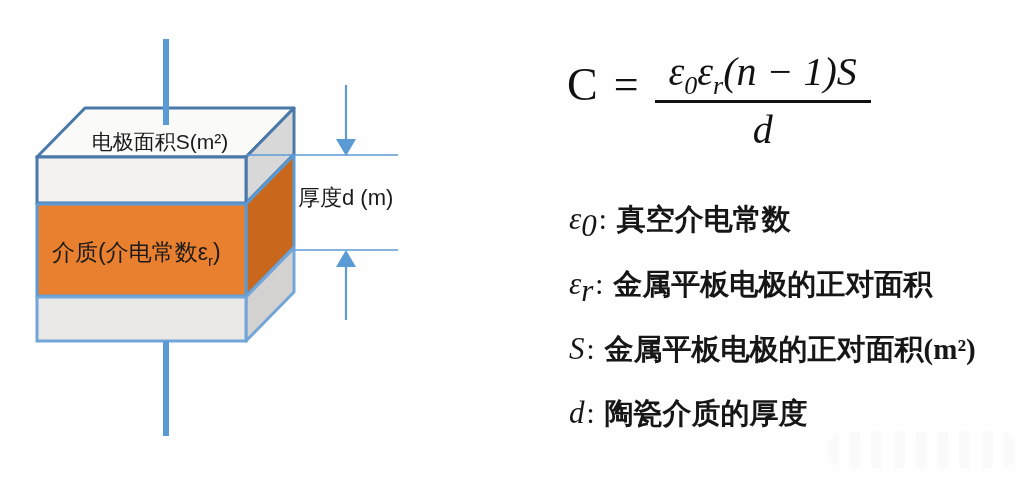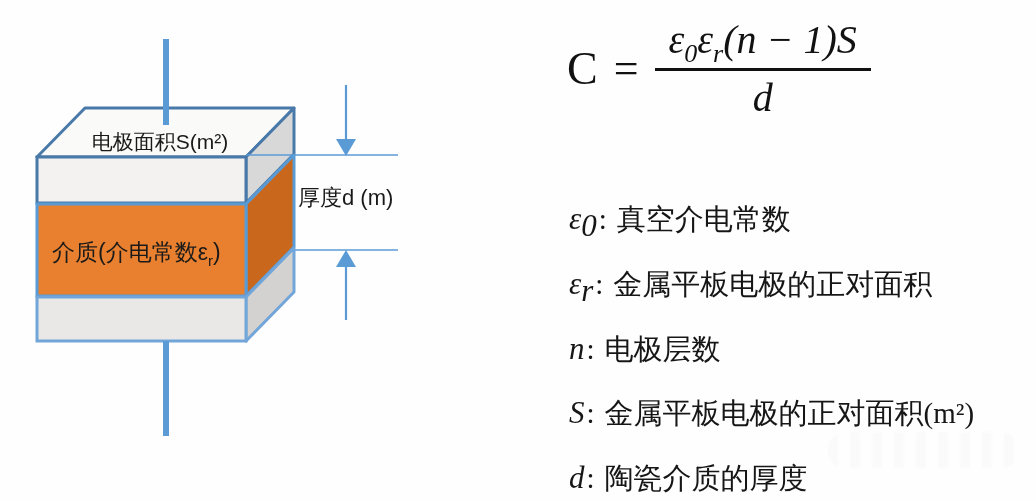--- a/index.html
+++ b/index.html
@@ -19,40 +19,40 @@
     position:absolute;left:567px;top:16px;
     display:flex;align-items:center;
     font-family:"Liberation Serif", serif;
     color:#111;
   }
   .formula .lhs{font-size:46px;font-style:normal;letter-spacing:2px;}
   .formula .eq{font-size:44px;margin:0 16px 0 14px;}
   .frac{display:inline-flex;flex-direction:column;align-items:center;}
   .frac .num{
     font-size:40px;font-style:italic;
-    padding:0 14px 5px 14px;white-space:nowrap;
+    padding:0 14px 5px 14px;white-space:nowrap;margin-top:32px;
   }
   .frac .num sub, .def-sym sub{
     font-size:26px;font-style:italic;line-height:0;
   }
   .frac .bar{height:3px;background:#111;width:100%;}
   .frac .den{font-size:40px;font-style:italic;padding-top:3px;}
   
   .definitions{
     position:absolute;left:569px;top:190px;
     font-size:29px;line-height:58px;white-space:nowrap;
     color:#161616;
   }
   .def-row{display:block;}
   .def-sym{
     font-family:"Liberation Serif", serif;
     font-style:italic;font-size:31px;
   }
   .def-colon{margin:0 10px 0 2px;font-family:"Liberation Serif", serif;}
-  .def-label{font-family:"Liberation Serif", serif;}
+  .def-label{font-family:"Liberation Serif", serif;font-weight:bold;}
   
   .watermark{
     position:absolute;left:828px;top:432px;width:190px;height:36px;
     border-radius:18px;
     background:
       repeating-linear-gradient(90deg,
         rgba(160,160,160,0.10) 0 10px,
         rgba(255,255,255,0) 10px 22px);
     opacity:0.45;
     filter:blur(1px);
@@ -107,21 +107,20 @@
       <span class="den">d</span>
     </span>
   </div>
 
   <div class="definitions">
 
     <span class="def-row"><span class="def-sym">ε</span><sub class="def-sym">0</sub><span class="def-colon">:</span><span class="def-label">真空介电常数</span></span>
 
     <span class="def-row"><span class="def-sym">ε</span><sub class="def-sym">r</sub><span class="def-colon">:</span><span class="def-label">金属平板电极的正对面积</span></span>
 
-    <span class="def-row"><span class="def-sym">n</span><sub class="def-sym"></sub><span class="def-colon">:</span><span class="def-label">电极层数</span></span>
 
     <span class="def-row"><span class="def-sym">S</span><sub class="def-sym"></sub><span class="def-colon">:</span><span class="def-label">金属平板电极的正对面积(m²)</span></span>
 
     <span class="def-row"><span class="def-sym">d</span><sub class="def-sym"></sub><span class="def-colon">:</span><span class="def-label">陶瓷介质的厚度</span></span>
 
   </div>
 
   <div class="watermark"></div>
 
 </div>

